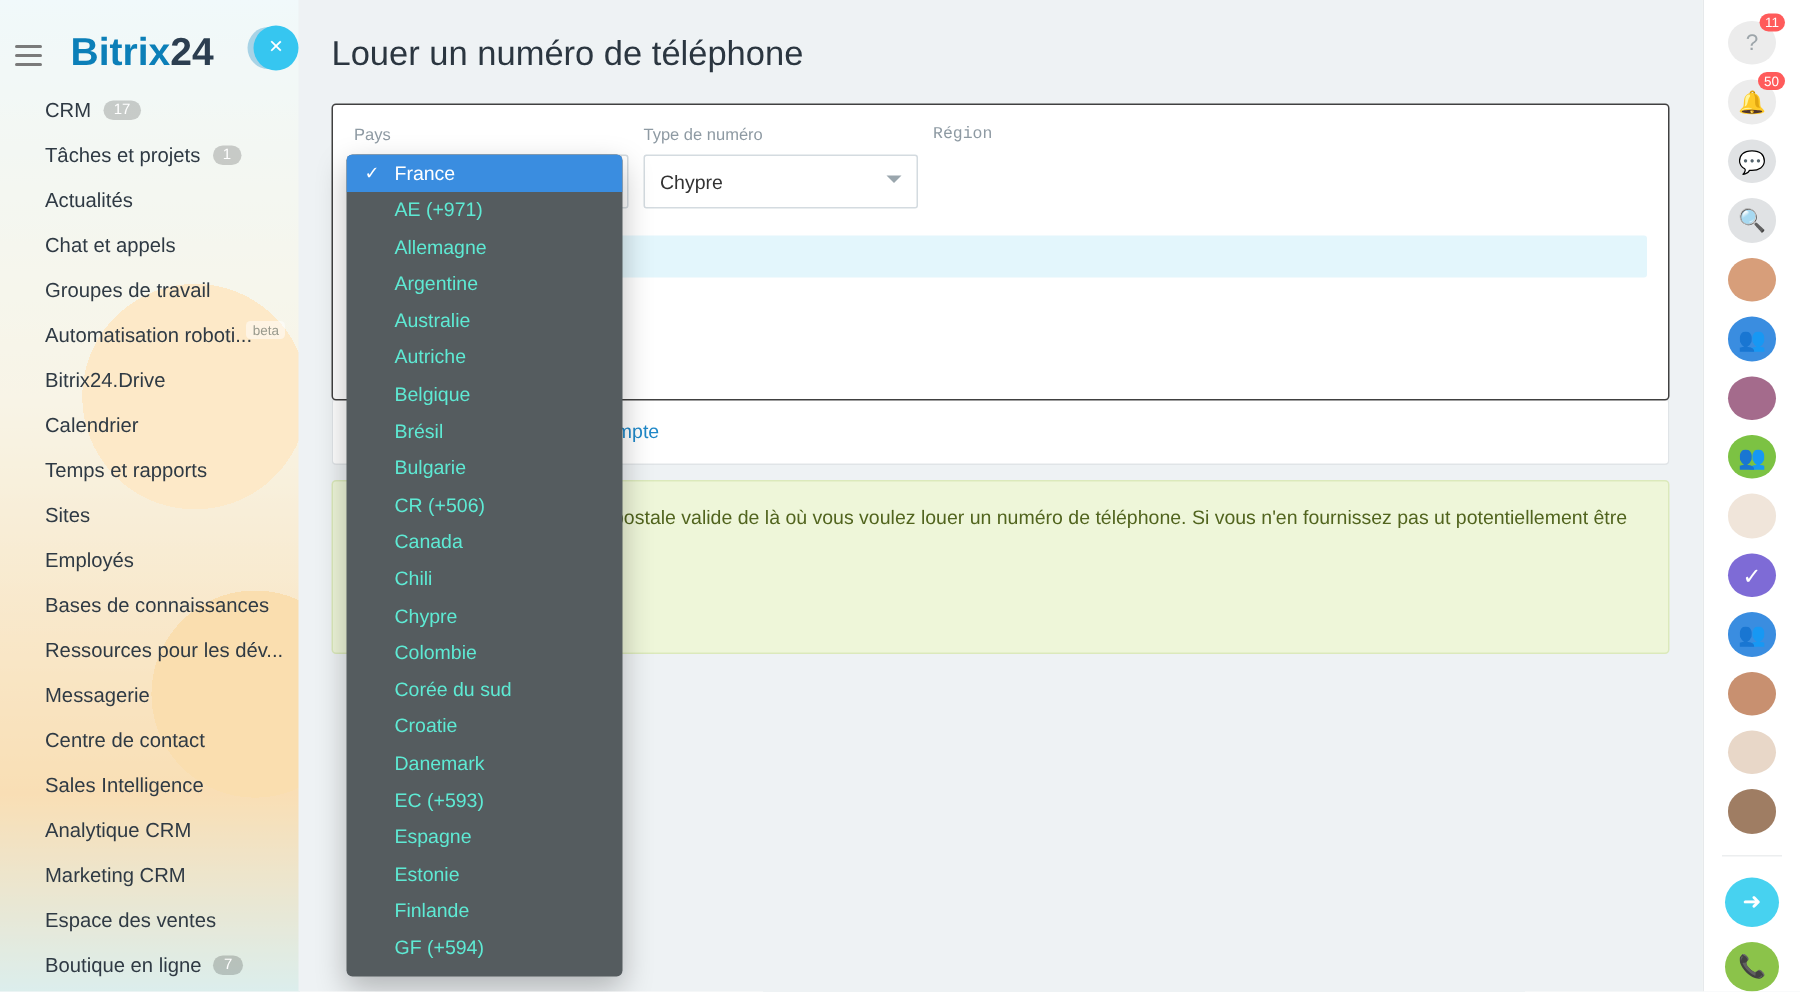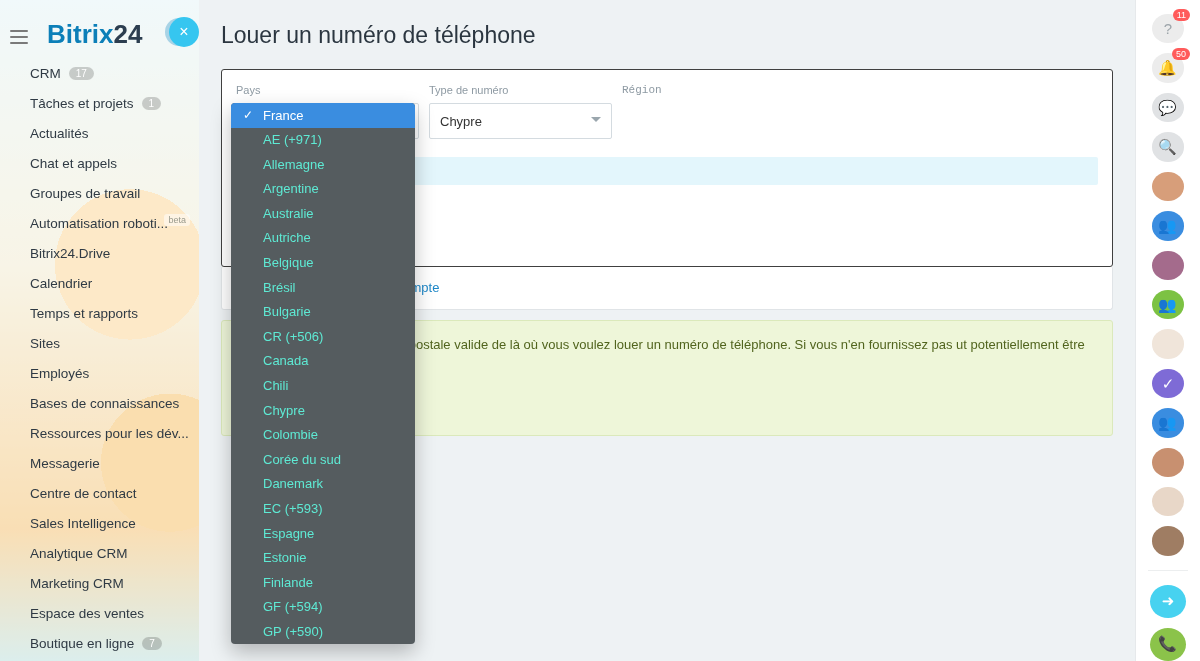--- a/index.html
+++ b/index.html
@@ -259,20 +259,21 @@
       <li>Autriche</li>
       <li>Belgique</li>
       <li>Brésil</li>
       <li>Bulgarie</li>
       <li>CR (+506)</li>
       <li>Canada</li>
       <li>Chili</li>
       <li>Chypre</li>
       <li>Colombie</li>
       <li>Corée du sud</li>
+      <li>Croatie</li>
       <li>Danemark</li>
       <li>EC (+593)</li>
       <li>Espagne</li>
       <li>Estonie</li>
       <li>Finlande</li>
       <li>GF (+594)</li>
       <li>GP (+590)</li>
     </ul>
 
 </div>

